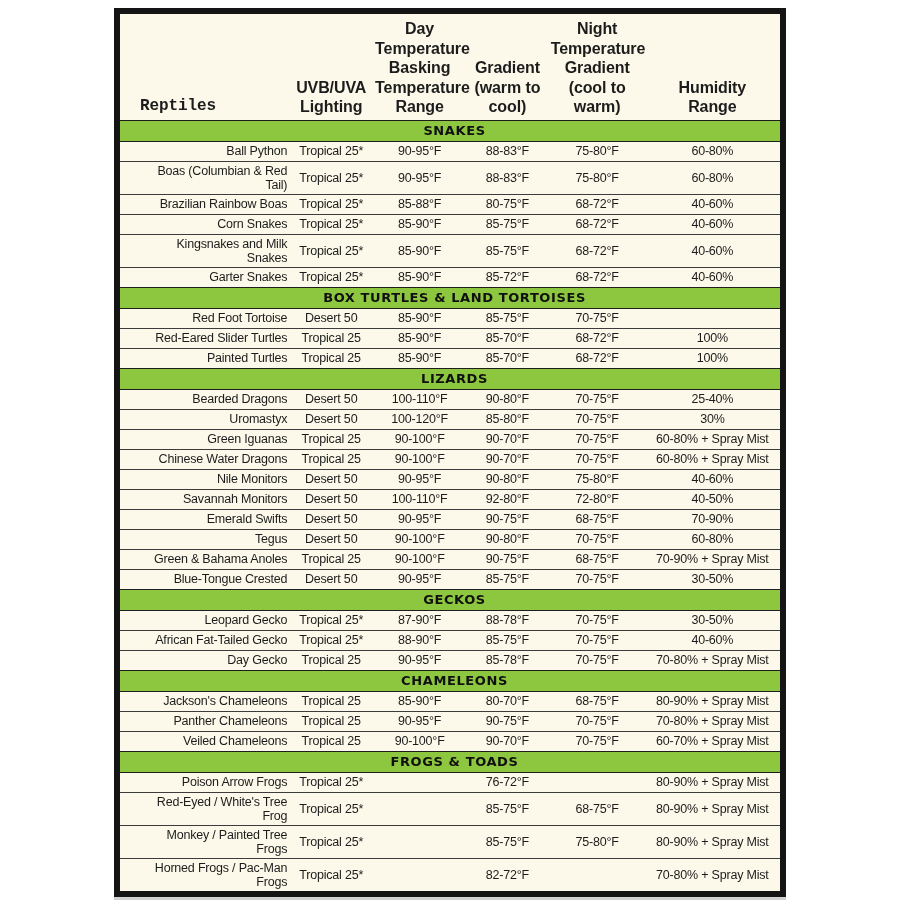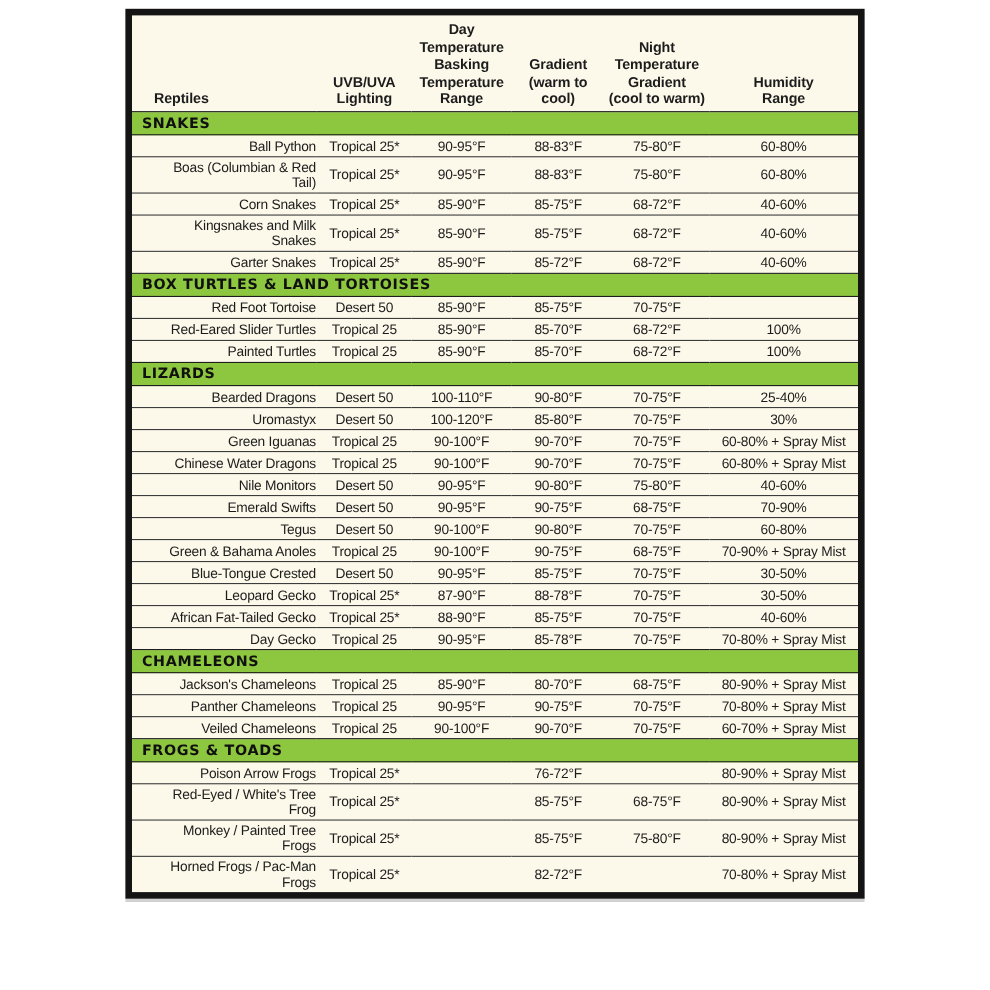--- a/index.html
+++ b/index.html
@@ -32,47 +32,49 @@
     color: #1c1c1c;
   }
   col.c-name     { width: 25.5%; }
   col.c-light    { width: 13.0%; }
   col.c-day      { width: 13.8%; }
   col.c-gradient { width: 12.8%; }
   col.c-night    { width: 14.4%; }
   col.c-humidity { width: 20.5%; }
 
   thead th {
-    font-size: 13px;
+    font-size: 16px;
     font-weight: bold;
     line-height: 1.22;
     vertical-align: bottom;
     text-align: center;
     white-space: pre-line;
     padding: 5px 1px 3px;
     height: 38px;
     border-bottom: 1.5px solid #1e1e1e;
     letter-spacing: -0.1px;
     margin-top: 12px;
   }
   thead th.left {
     text-align: left;
     padding-left: 20px;
+    font-family: Liberation Mono, monospace;
   }
   tr.section-row td {
     background: #8dc63f;
     font-family: "DejaVu Sans", sans-serif;
     font-weight: bold;
     font-size: 13px;
     letter-spacing: 0.6px;
     padding: 2px 0 2px 9px;
     border-top: 1px solid #1e1e1e;
     border-bottom: 1px solid #1e1e1e;
     color: #101010;
     height: 16px;
+    text-align: center;
   }
   tr.data-row td {
     font-size: 12.5px;
     letter-spacing: -0.2px;
     text-align: center;
     height: 15px;
     padding: 2px 1px;
     border-top: 1px solid #3c3c3c;
   }
   tr.data-row td:first-child {
@@ -126,20 +128,28 @@
           </tr>
           <tr class="data-row">
             <td>Boas (Columbian &amp; Red Tail)</td>
             <td>Tropical 25*</td>
             <td>90-95°F</td>
             <td>88-83°F</td>
             <td>75-80°F</td>
             <td>60-80%</td>
           </tr>
           <tr class="data-row">
+            <td>Brazilian Rainbow Boas</td>
+            <td>Tropical 25*</td>
+            <td>85-88°F</td>
+            <td>80-75°F</td>
+            <td>68-72°F</td>
+            <td>40-60%</td>
+          </tr>
+          <tr class="data-row">
             <td>Corn Snakes</td>
             <td>Tropical 25*</td>
             <td>85-90°F</td>
             <td>85-75°F</td>
             <td>68-72°F</td>
             <td>40-60%</td>
           </tr>
           <tr class="data-row">
             <td>Kingsnakes and Milk Snakes</td>
             <td>Tropical 25*</td>
@@ -218,20 +228,28 @@
             <td>70-75°F</td>
             <td>60-80% + Spray Mist</td>
           </tr>
           <tr class="data-row">
             <td>Nile Monitors</td>
             <td>Desert 50</td>
             <td>90-95°F</td>
             <td>90-80°F</td>
             <td>75-80°F</td>
             <td>40-60%</td>
+          </tr>
+          <tr class="data-row">
+            <td>Savannah Monitors</td>
+            <td>Desert 50</td>
+            <td>100-110°F</td>
+            <td>92-80°F</td>
+            <td>72-80°F</td>
+            <td>40-50%</td>
           </tr>
           <tr class="data-row">
             <td>Emerald Swifts</td>
             <td>Desert 50</td>
             <td>90-95°F</td>
             <td>90-75°F</td>
             <td>68-75°F</td>
             <td>70-90%</td>
           </tr>
           <tr class="data-row">
@@ -250,20 +268,23 @@
             <td>68-75°F</td>
             <td>70-90% + Spray Mist</td>
           </tr>
           <tr class="data-row">
             <td>Blue-Tongue Crested</td>
             <td>Desert 50</td>
             <td>90-95°F</td>
             <td>85-75°F</td>
             <td>70-75°F</td>
             <td>30-50%</td>
+          </tr>
+          <tr class="section-row">
+            <td colspan="6">GECKOS</td>
           </tr>
           <tr class="data-row">
             <td>Leopard Gecko</td>
             <td>Tropical 25*</td>
             <td>87-90°F</td>
             <td>88-78°F</td>
             <td>70-75°F</td>
             <td>30-50%</td>
           </tr>
           <tr class="data-row">

